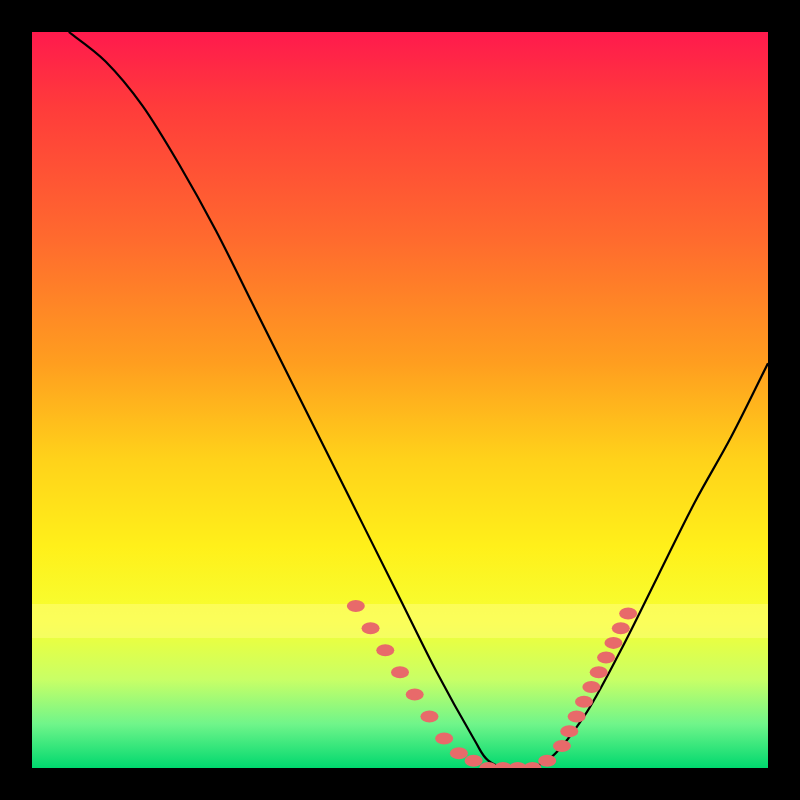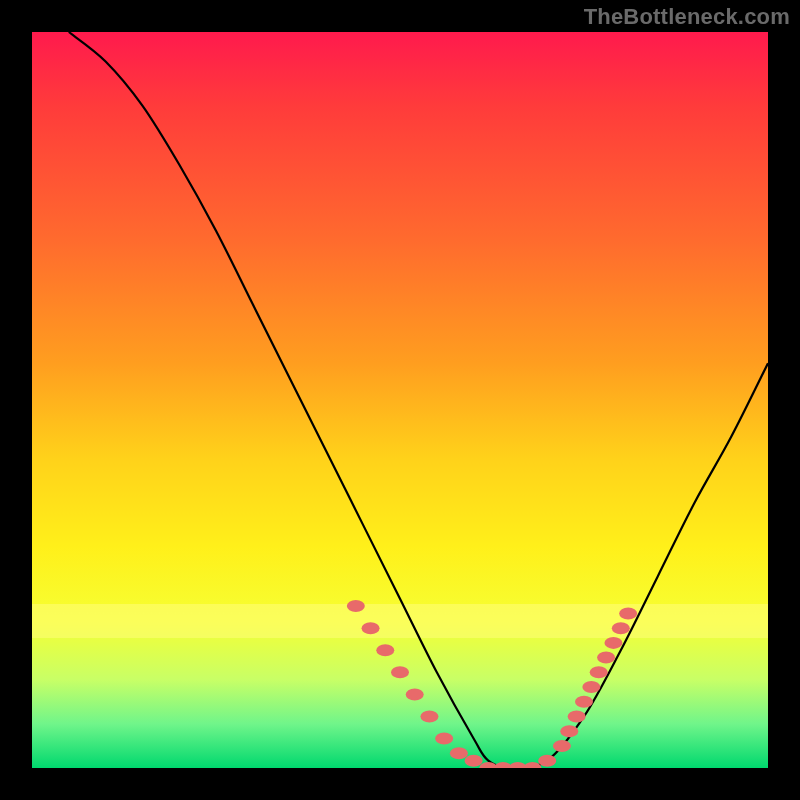--- a/index.html
+++ b/index.html
@@ -97,14 +97,13 @@
           <ellipse cx="552" cy="669.76" rx="9" ry="6" fill="#e86a6a"></ellipse>
           <ellipse cx="559.36" cy="655.04" rx="9" ry="6" fill="#e86a6a"></ellipse>
           <ellipse cx="566.72" cy="640.3199999999999" rx="9" ry="6" fill="#e86a6a"></ellipse>
           <ellipse cx="574.08" cy="625.6" rx="9" ry="6" fill="#e86a6a"></ellipse>
           <ellipse cx="581.44" cy="610.88" rx="9" ry="6" fill="#e86a6a"></ellipse>
           <ellipse cx="588.8000000000001" cy="596.16" rx="9" ry="6" fill="#e86a6a"></ellipse>
           <ellipse cx="596.1600000000001" cy="581.44" rx="9" ry="6" fill="#e86a6a"></ellipse>
         </g>
     </svg>
   </div>
-  <div class="watermark">TheBottleneck.com</div>
 </div>
 
 </body></html>

